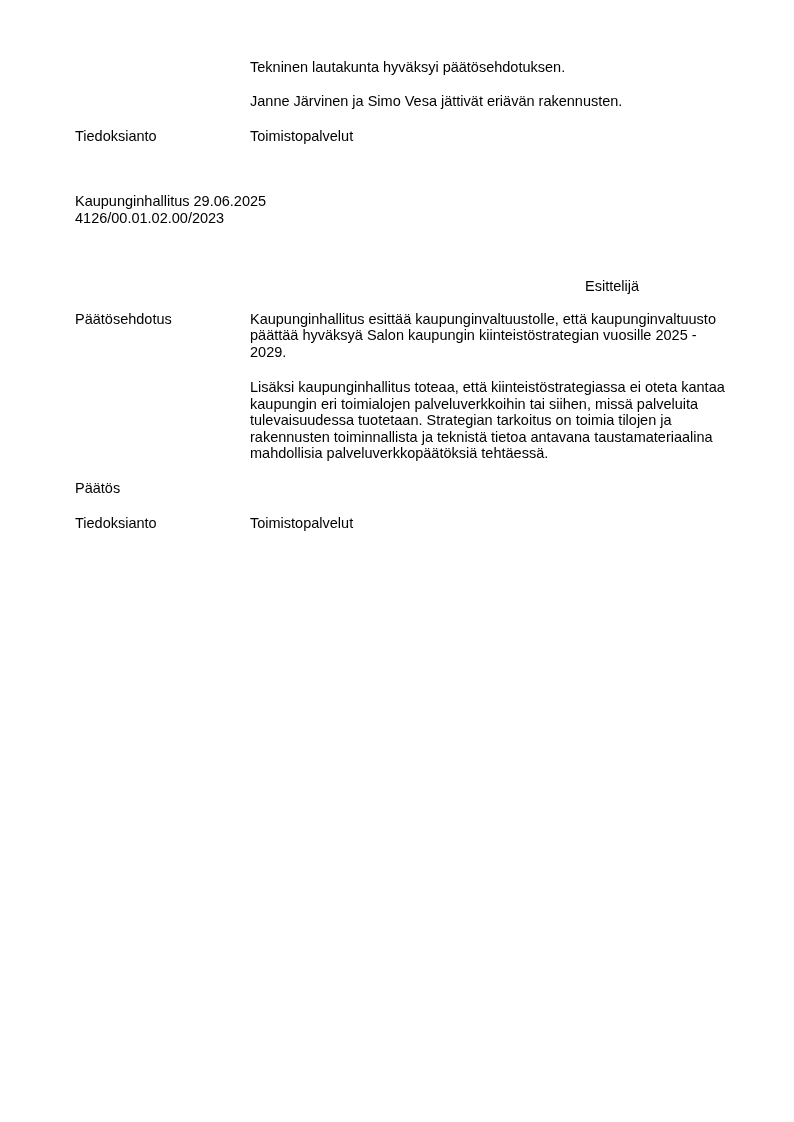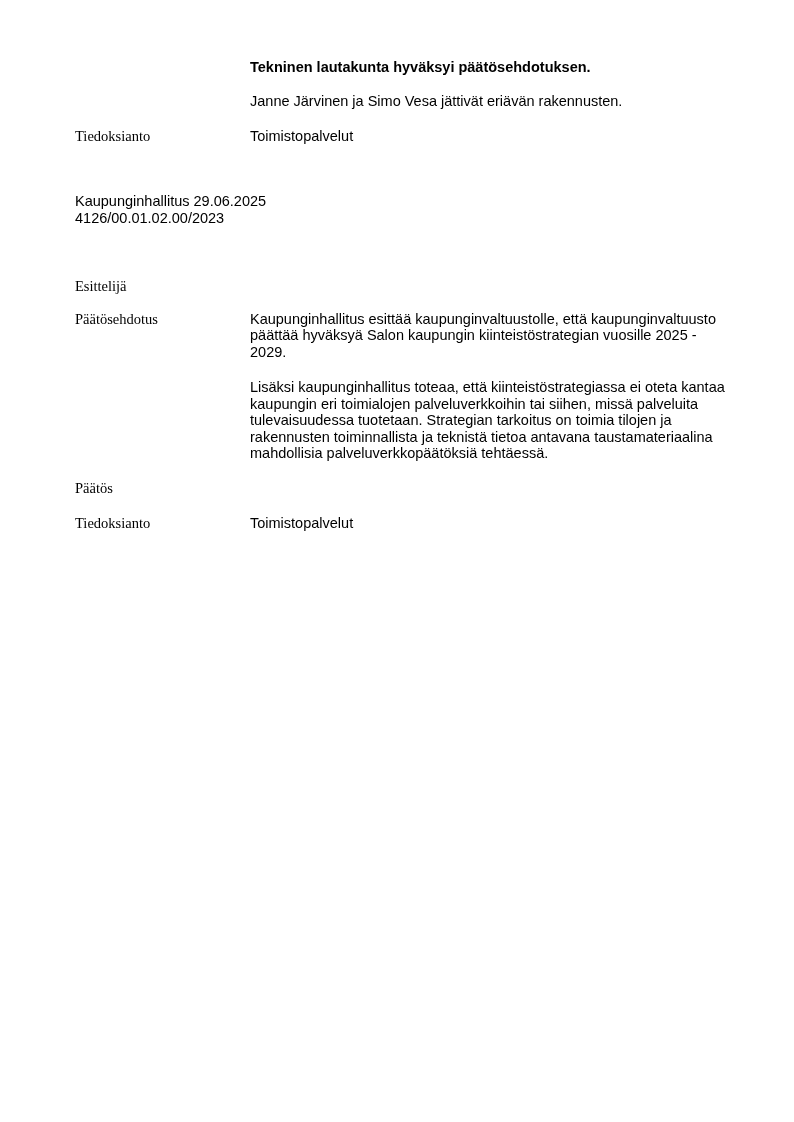--- a/index.html
+++ b/index.html
@@ -20,34 +20,33 @@
     line-height: 16.5px;
     overflow: hidden;
   }
   .row {
     display: flex;
     align-items: flex-start;
   }
   .label-col {
     flex: 0 0 175px;
     width: 175px;
-    font-family: Liberation Serif, serif;
   }
   .content-col {
     width: 480px;
     max-width: 480px;
   }
   .para {
     margin: 0;
   }
-  .mb-line   { margin-bottom: 17px; font-weight: bold; }
+  .mb-line   { margin-bottom: 17px; }
   .mb-line2  { margin-bottom: 18.5px; }
   .mb-big    { margin-bottom: 49px; }
   .mb-big2   { margin-bottom: 52px; }
-  .mb-small  { margin-bottom: 16px; }
+  .mb-small  { margin-bottom: 16px; justify-content: flex-end; }
   .para-gap  { margin-bottom: 19px; }
 </style>
 </head>
 <body>
 
 <div class="page">
 
   <div class="row mb-line">
     <div class="label-col"></div>
     <div class="content-col">

